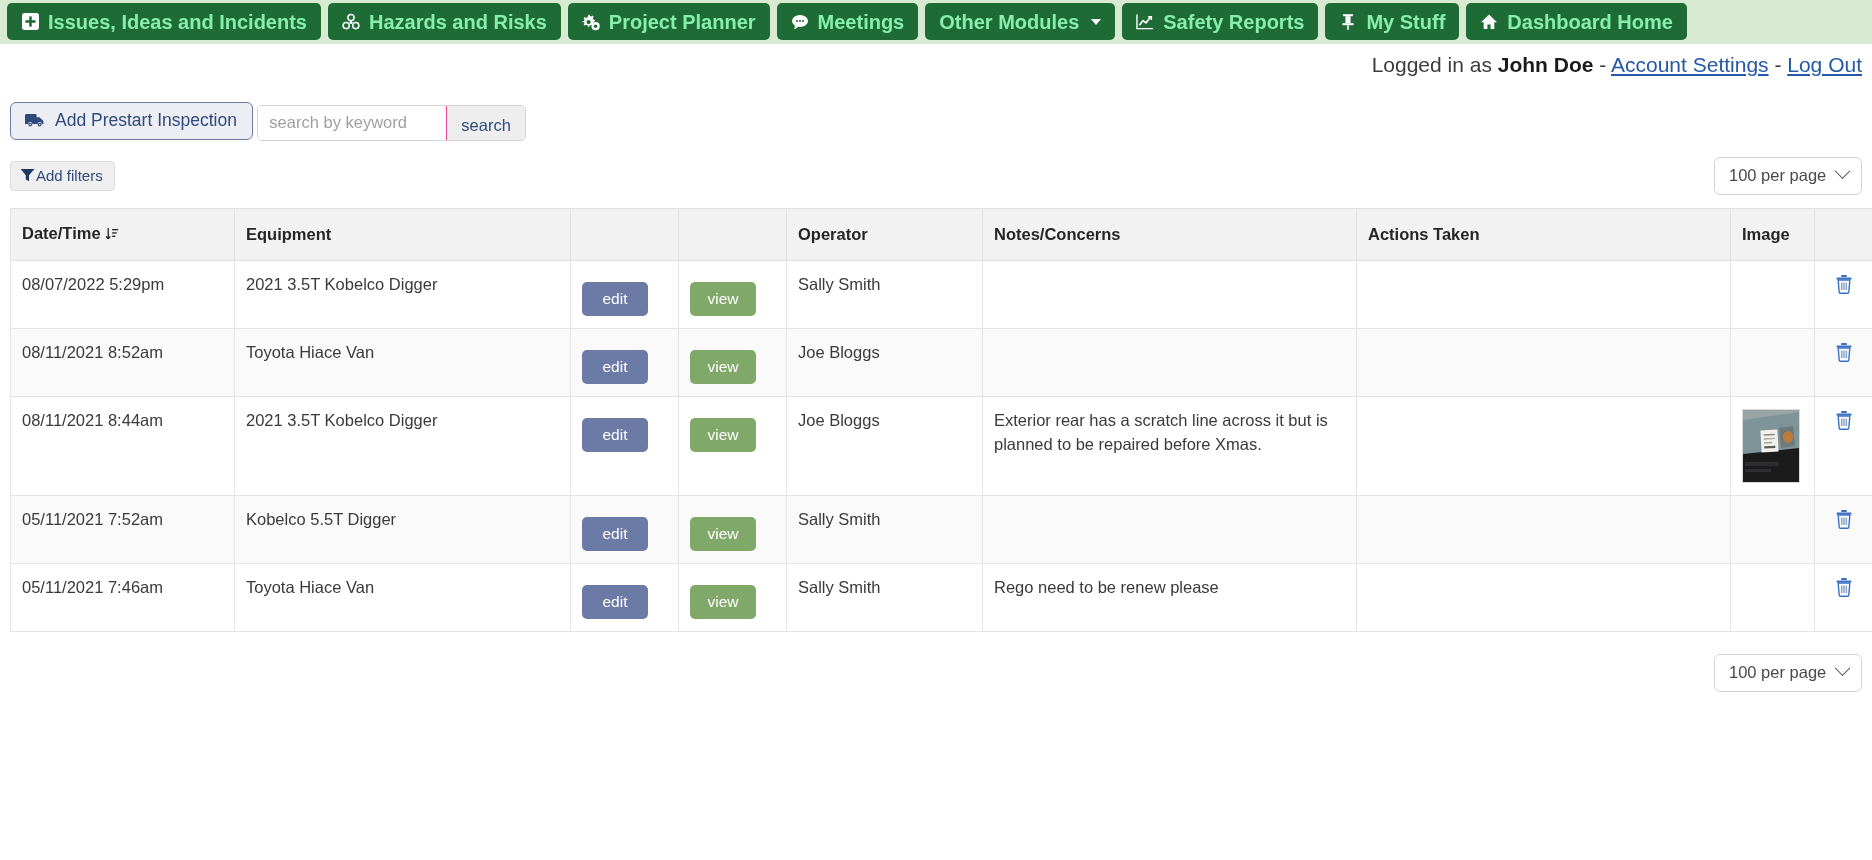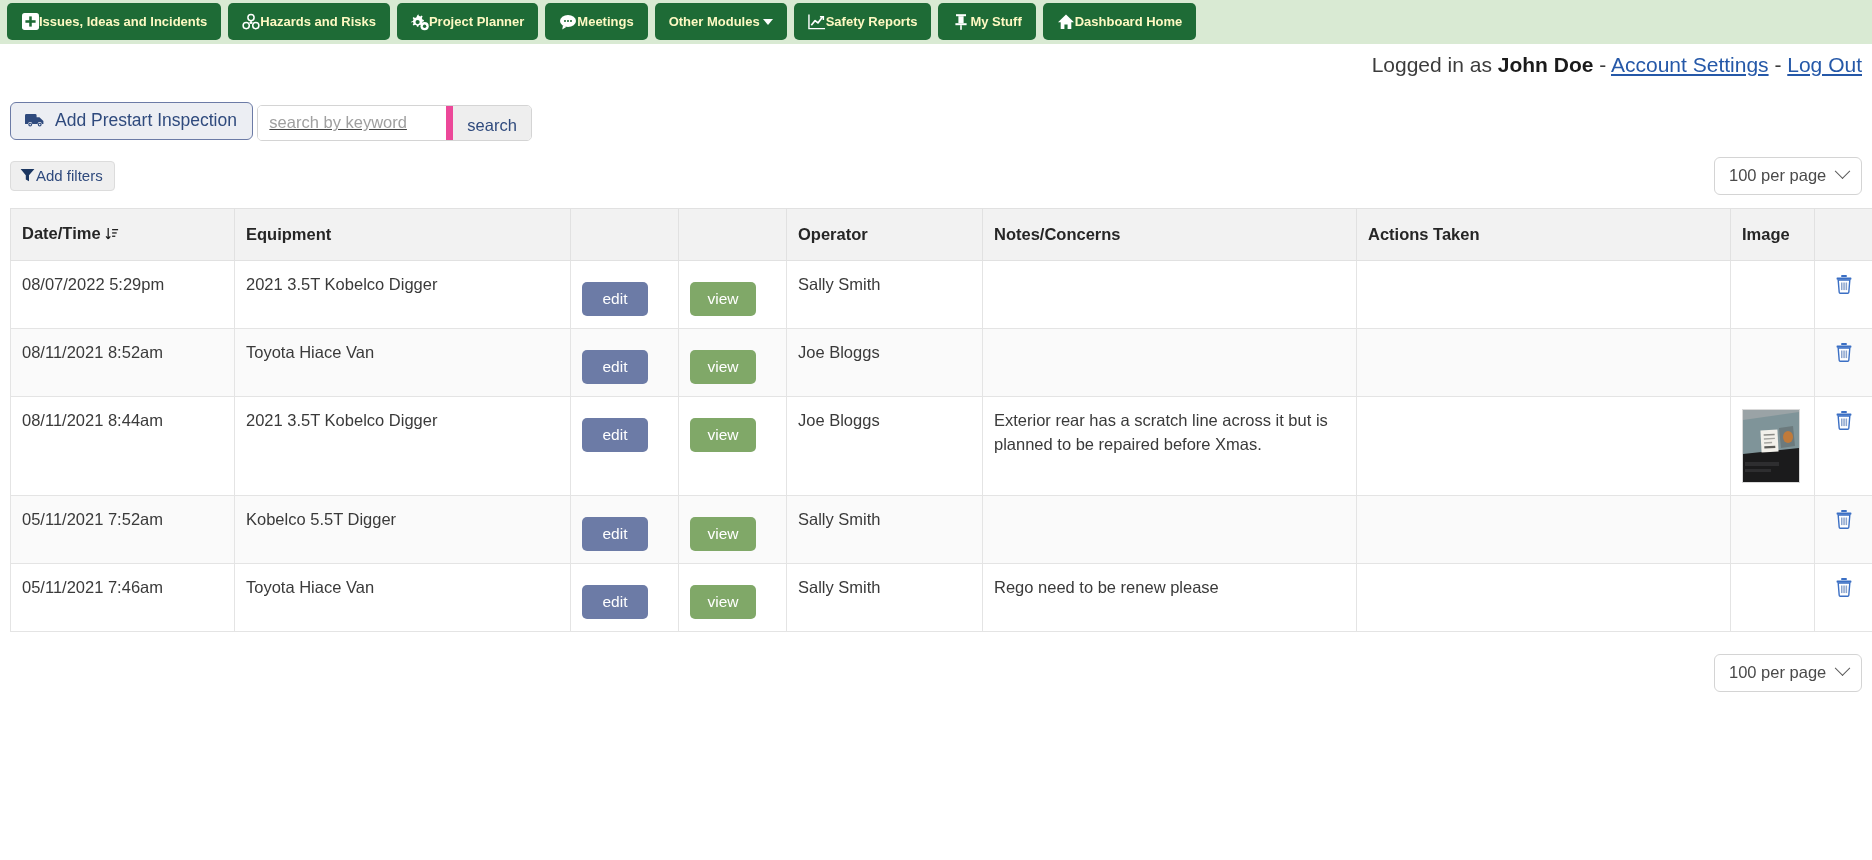--- a/index.html
+++ b/index.html
@@ -17,31 +17,31 @@
     width: 1872px;
     height: 44px;
     background: #d9ead3;
     display: flex;
     align-items: flex-start;
     padding: 3px 0 0 0;
     gap: 7px;
   }
   .nav-btn {
     background: #1e6b36;
-    color: #fef9c3;
+    color: #86efac;
     border: none;
     border-radius: 5px;
     height: 37px;
     padding: 0 14px;
-    font-size: 13px;
+    font-size: 20px;
     font-weight: bold;
     font-family: "Liberation Sans", sans-serif;
     display: inline-flex;
     align-items: center;
-    gap: 0;
+    gap: 9px;
     cursor: pointer;
     white-space: nowrap;
     line-height: 1;
   }
   .nav-btn:first-child { margin-left: 7px; }
   .nav-ico {
     display: inline-flex;
     align-items: center;
     justify-content: center;
     width: 18px; height: 18px;
@@ -109,27 +109,26 @@
   }
   .search-input {
     border: none;
     outline: none;
     width: 188px;
     padding: 0 11px;
     font-size: 16.5px;
     color: #444;
     font-family: "Liberation Sans", sans-serif;
     background: #fff;
-    text-decoration: underline;
   }
   .search-input::placeholder { color: #a0a0a0; }
   .search-btn {
     background: #eeeeee;
     border: none;
-    border-left: 7px solid #ec4899;
+    border-left: 1px solid #ec4899;
     color: #2f4a7d;
     font-size: 16.5px;
     padding: 10px 14px;
     cursor: pointer;
     font-family: "Liberation Sans", sans-serif;
   }
 
   
   .filter-row {
     display: flex;

